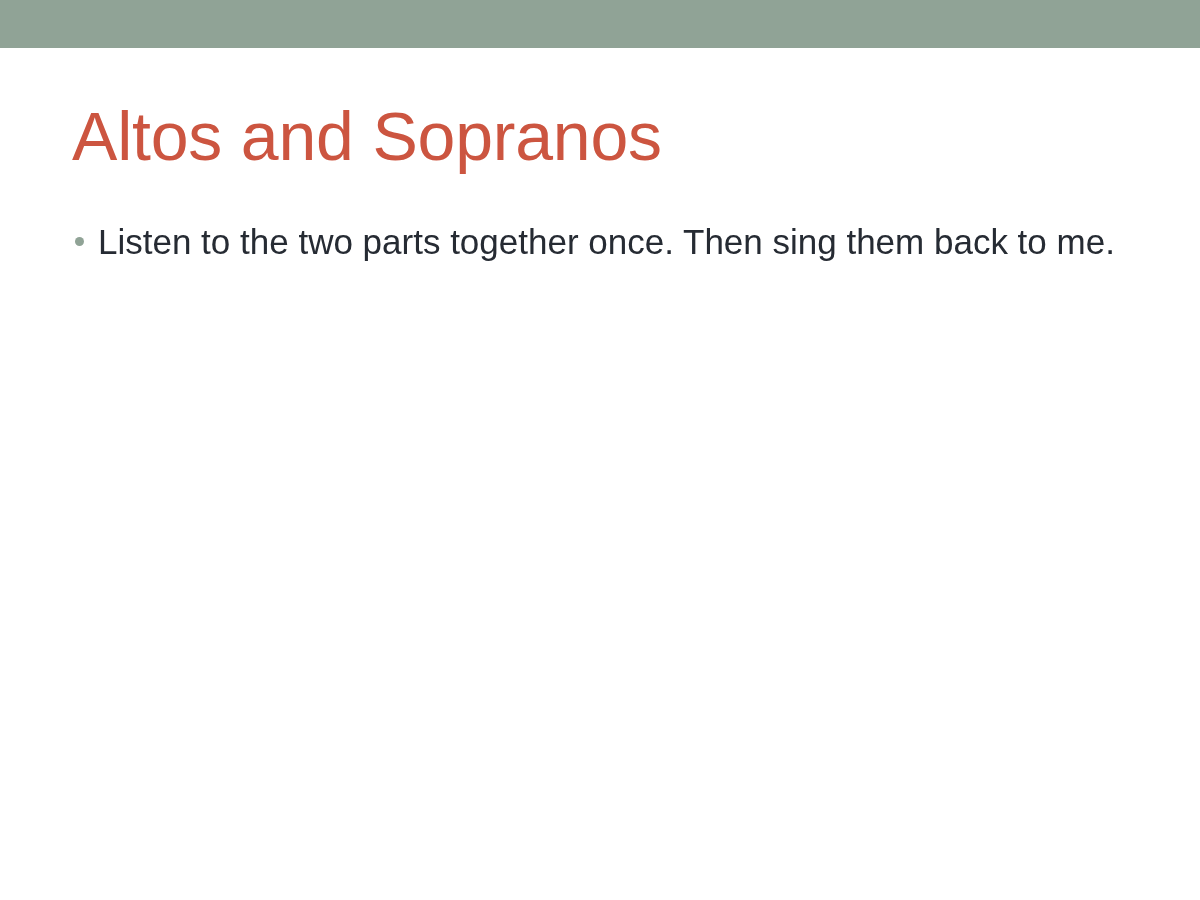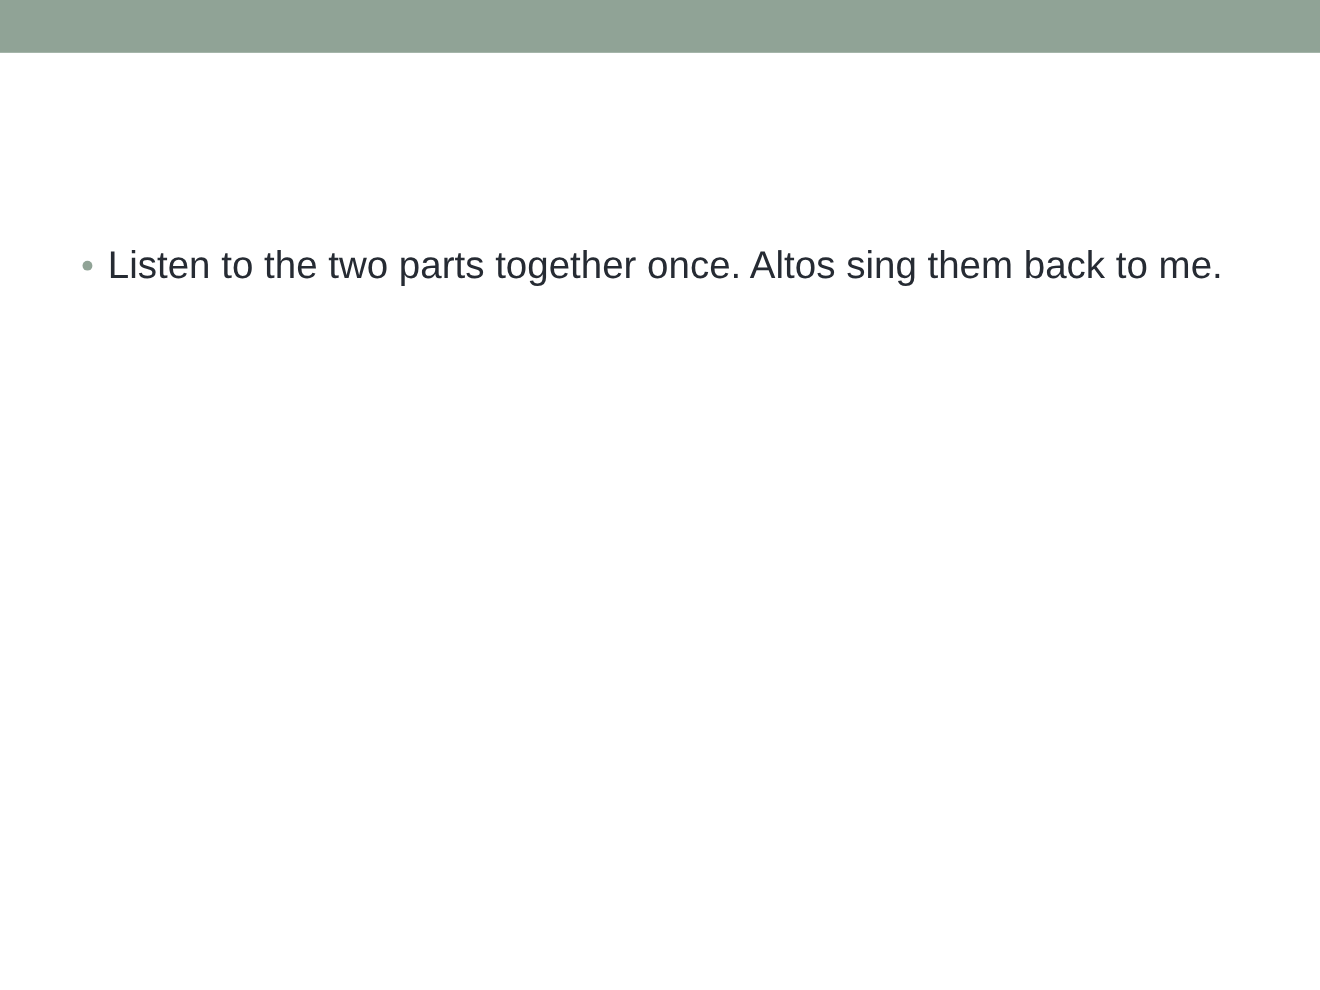--- a/index.html
+++ b/index.html
@@ -89,23 +89,26 @@
     display: block;
   }
 </style>
 </head>
 <body>
 
 <div class="slide">
 
   <div class="top-band"></div>
 
+  <div class="title-block">
+    <h1 class="slide-title">Altos and Sopranos</h1>
+  </div>
 
   <div class="body-block">
     <ul class="bullet-list">
       <li class="bullet-item">
         <span class="bullet-dot"></span>
-        <span class="bullet-text">Listen to the two parts together once. Altos sing them back to me.</span>
+        <span class="bullet-text">Listen to the two parts together once. Then sing them back to me.</span>
       </li>
     </ul>
   </div>
 
 </div>
 
 </body></html>

